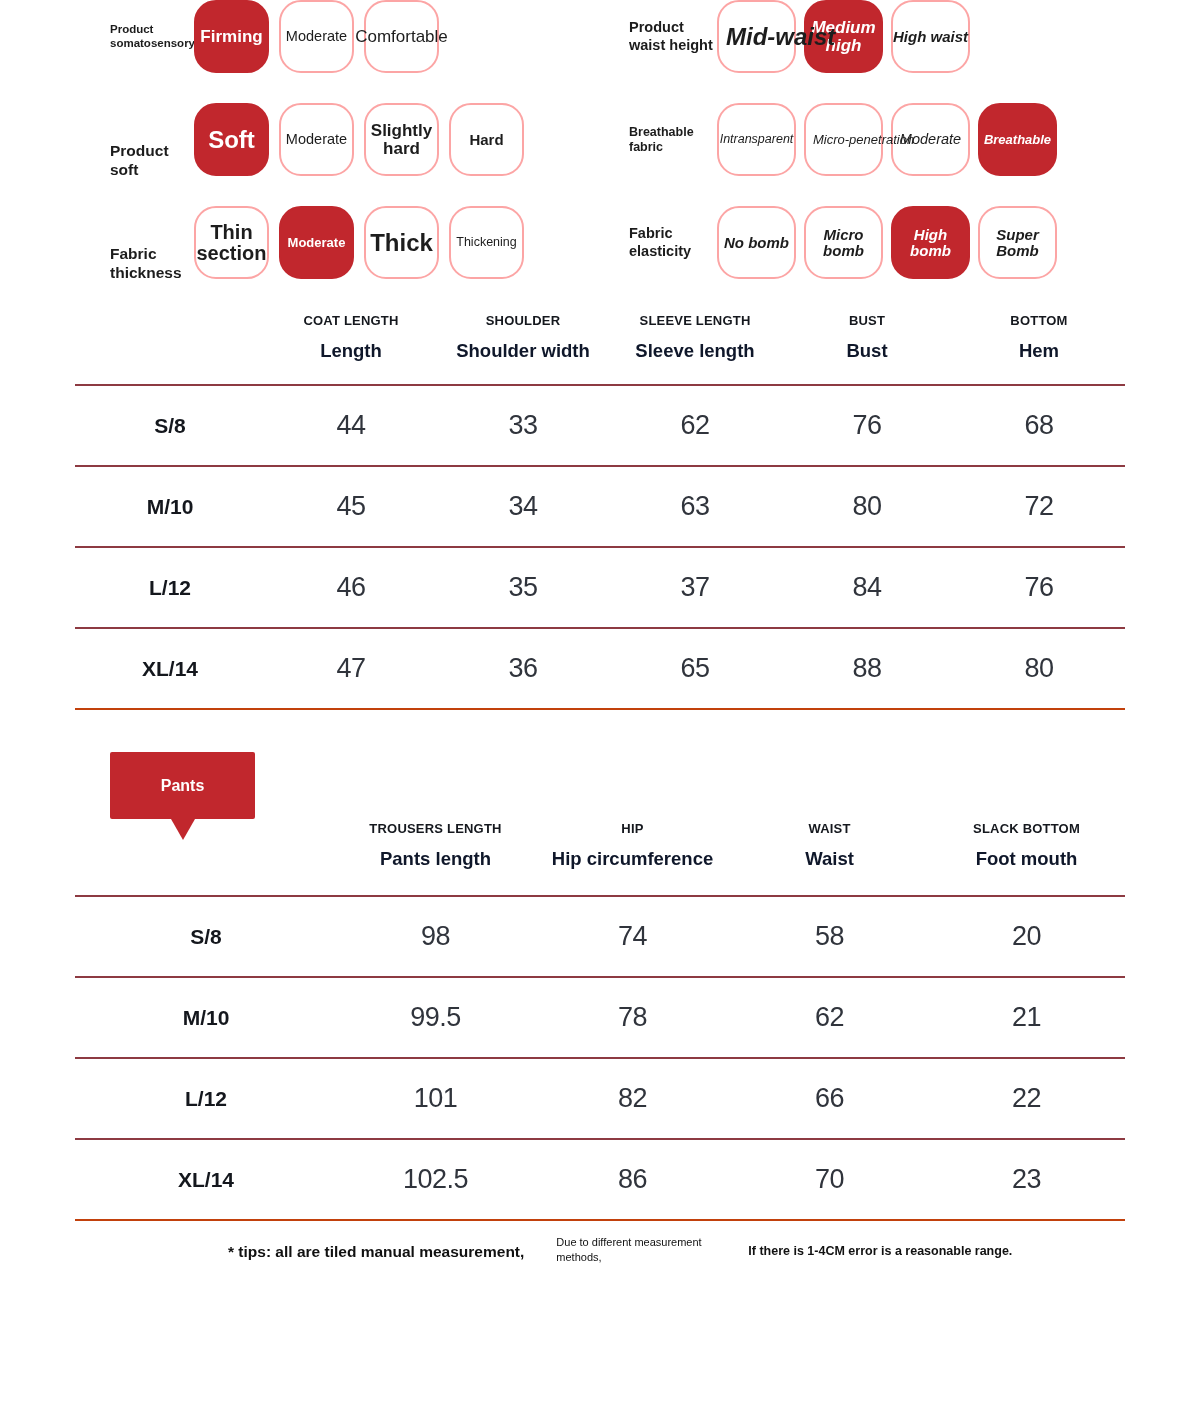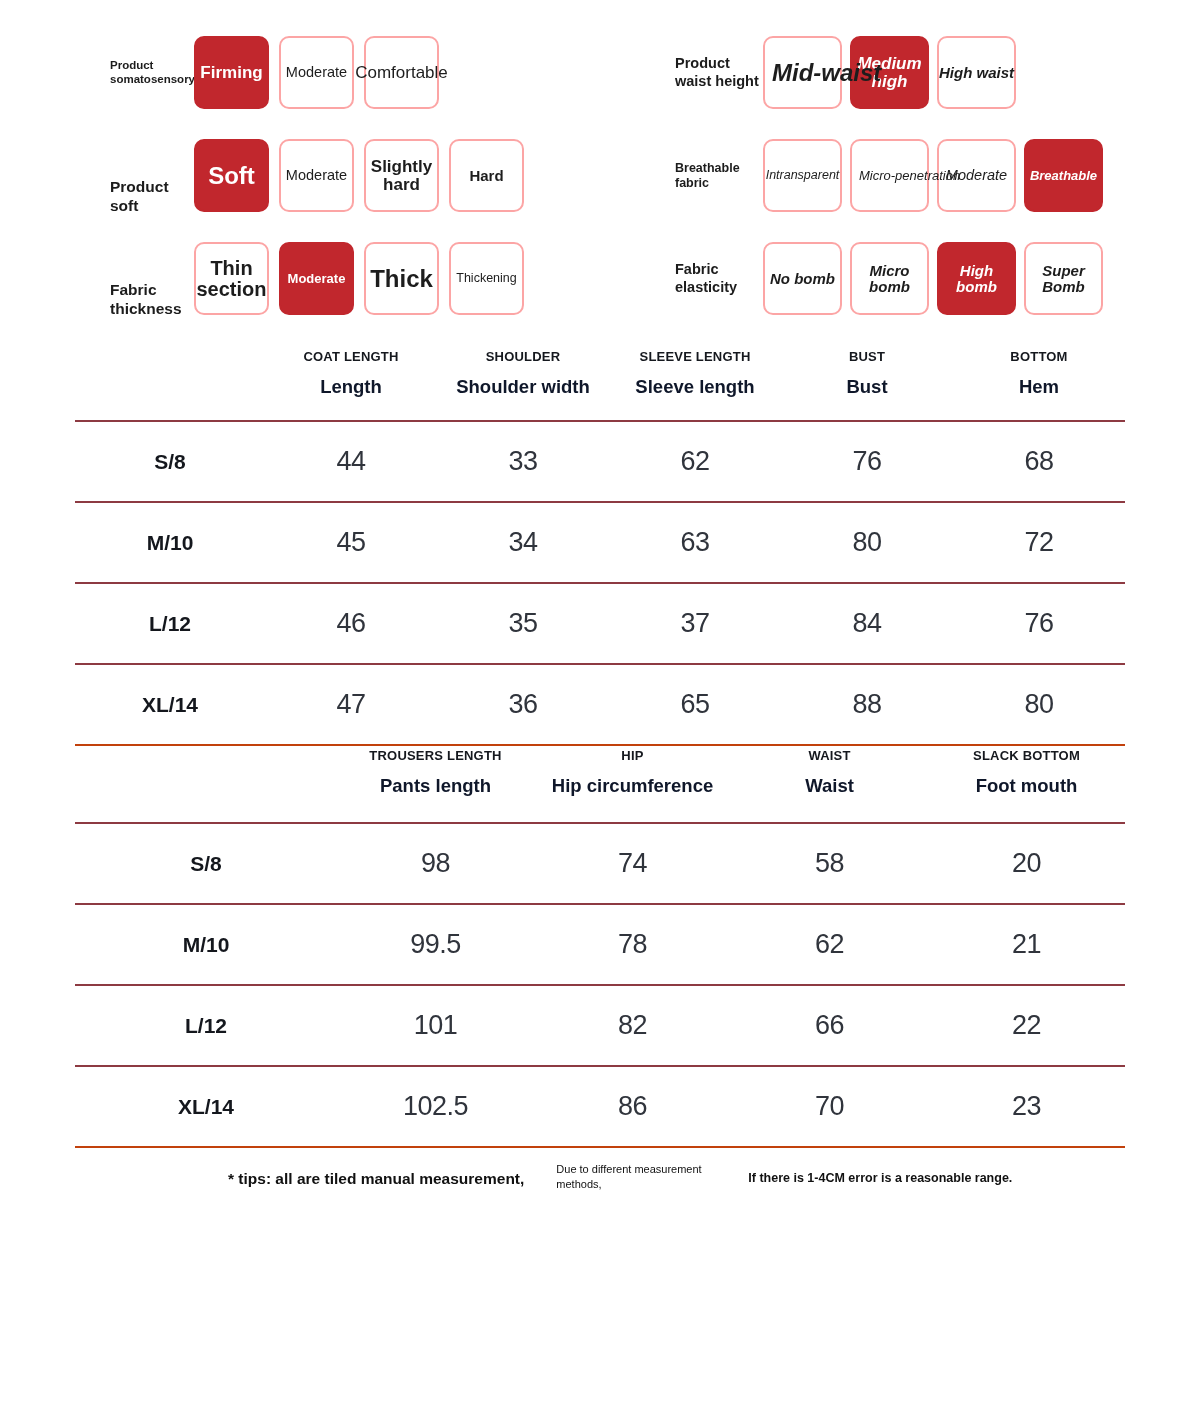--- a/index.html
+++ b/index.html
@@ -1,34 +1,34 @@
 <!DOCTYPE html>
 <html><head>
 <meta charset="utf-8">
 <style>
   * { box-sizing: border-box; }
   html,body { margin:0; padding:0; background:#fff; }
   body { font-family:"Liberation Sans", sans-serif; color:#1e1e1e; }
   .page { position:relative; width:1200px; height:1409px; background:#fff; overflow:hidden; }
 
   
-  .attrs { display:flex; padding-top:36px; }
+  .attrs { display:flex; }
   .col-left  { margin-left:110px; width:470px; }
-  .col-right { margin-left:95px;  width:450px; }
+  .col-right { margin-left:49px;  width:450px; }
   .attr-row { display:flex; align-items:center; height:73px; margin-bottom:30px; }
   .attr-label { font-weight:bold; line-height:1.18; color:#1c1c1c; }
   .col-left  .attr-label { width:84px; }
   .col-right .attr-label { width:88px; }
   .lbl-11 { font-size:11.5px; }
   .lbl-12 { font-size:12.5px; }
   .lbl-14 { font-size:14.5px; }
   .lbl-15 { font-size:15.5px;margin-top:42px; }
   .opts { display:flex; gap:10px; }
   .col-right .opts { gap:8px;font-style:italic; }
-  .opt { position:relative; width:75px; height:73px; border:2px solid #fca5a5; border-radius:10px;
+  .opt { position:relative; width:75px; height:73px; border:2px solid #fca5a5; border-radius:22px;
          background:#fff; display:flex; align-items:center; justify-content:center;
          text-align:center; line-height:1.05; color:#1d1d1d; }
   .col-right .opt { width:79px; }
   .opt.red { background:#c1272d; border-color:#c1272d; color:#fff; font-weight:bold; }
   .f11 { font-size:17px;align-items:center; }
   .f12 { font-size:12.5px; }
   .f13 { font-size:13px; }
   .f13b { font-size:13px; font-weight:bold; }
   .f14 { font-size:14.5px; }
   .f17b { font-size:17px; font-weight:bold; }
@@ -249,20 +249,24 @@
         <td class="size-cell">XL/14</td>
         <td>47</td>
         <td>36</td>
         <td>65</td>
         <td>88</td>
         <td>80</td>
       </tr>
     </tbody>
   </table>
 
+  <div class="section-tab tab-pants">
+    <span>Pants</span>
+    <div class="tab-pointer"></div>
+  </div>
 
   <table class="size-table pants">
     <colgroup>
       <col style="width:262px">
         <col style="width:197px">
         <col style="width:197px">
       <col style="width:197px">
         <col style="width:197px">
     </colgroup>
     <thead>

